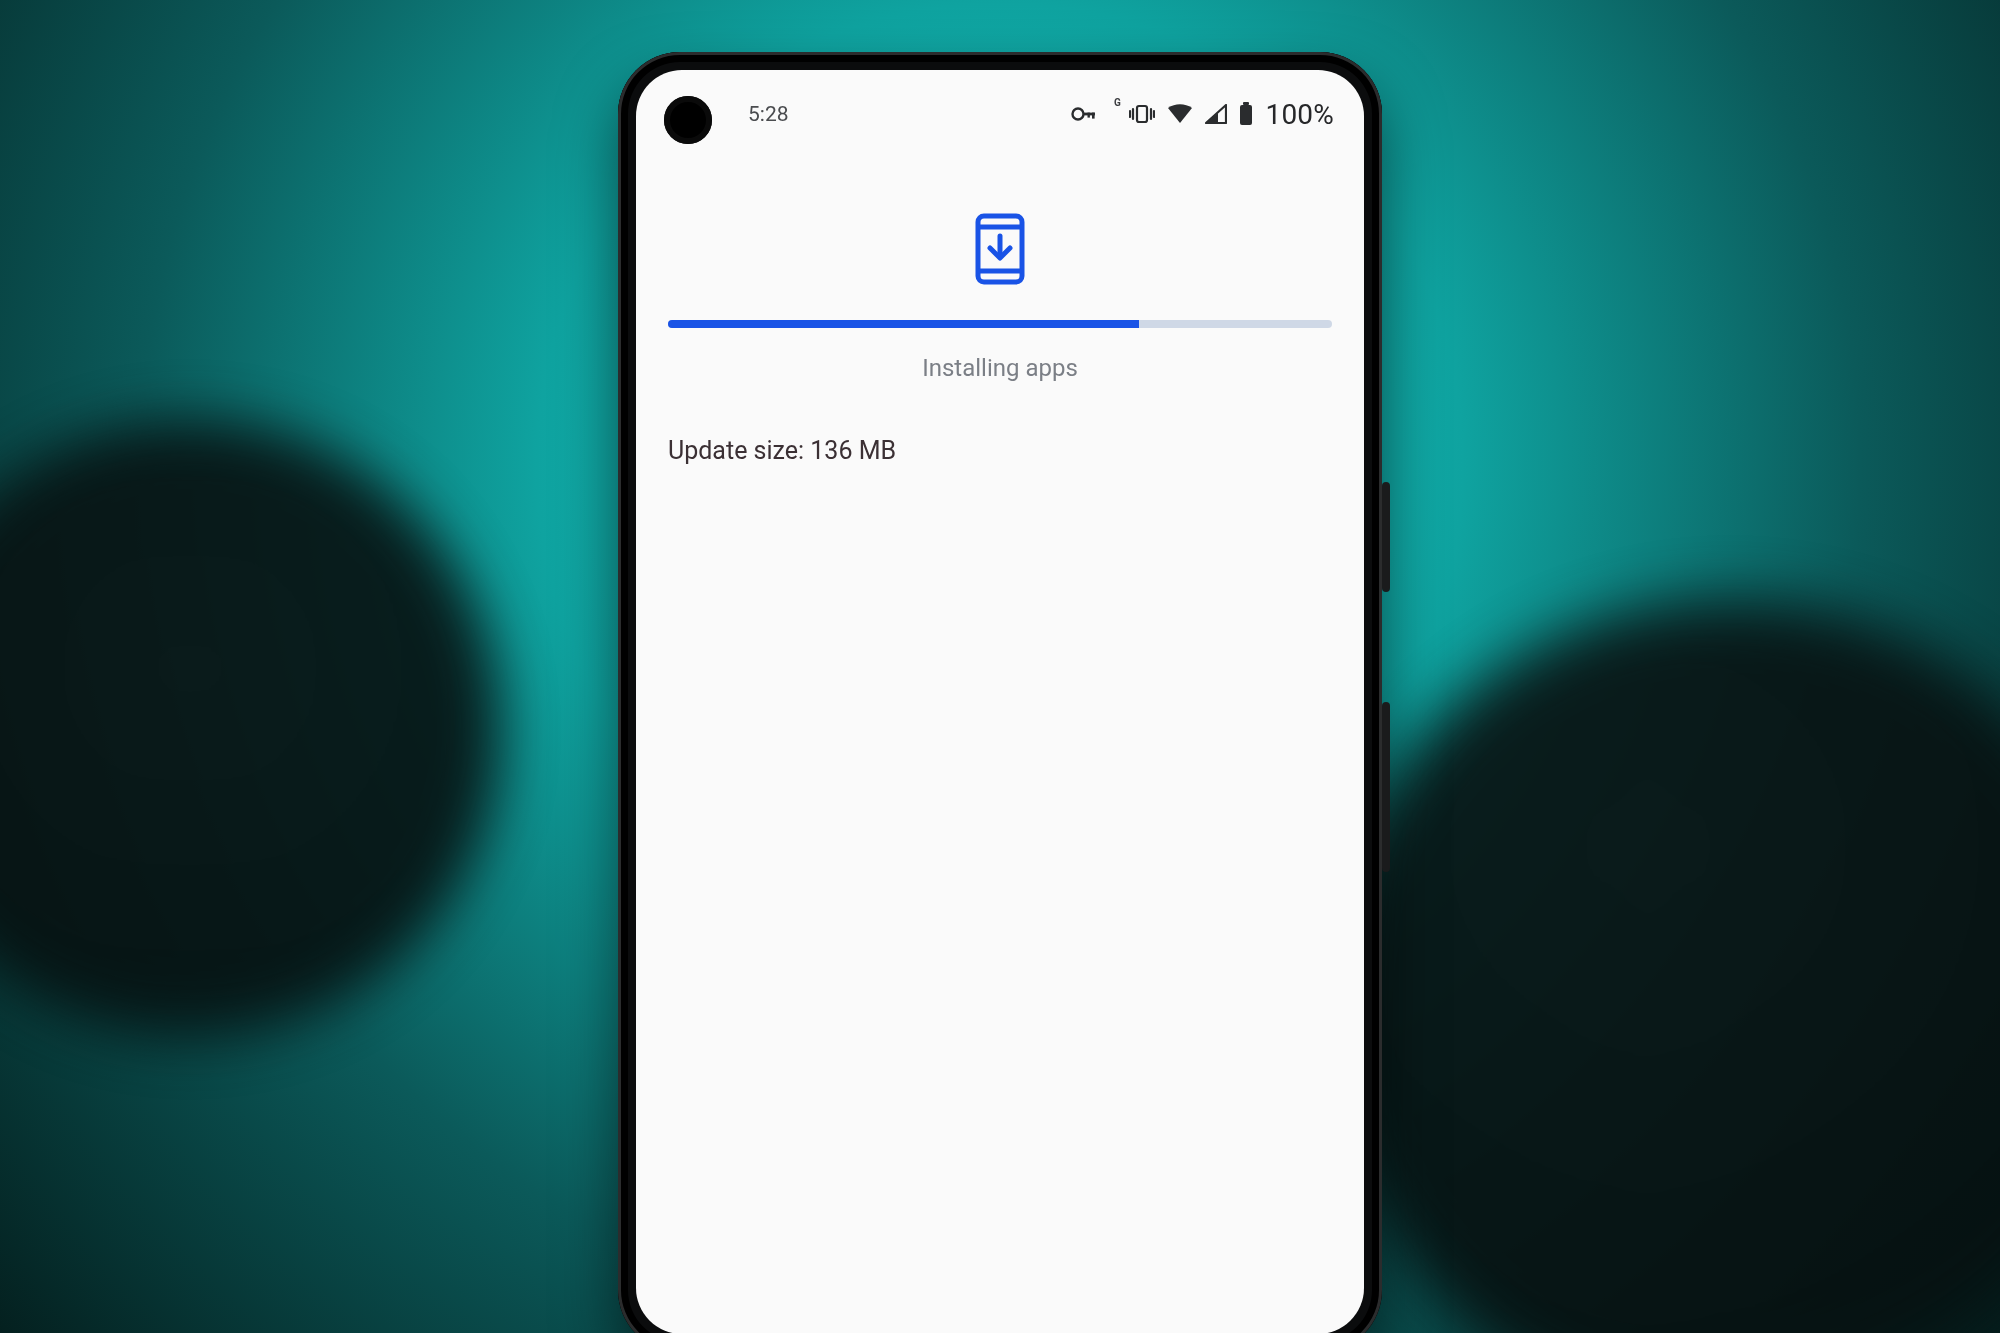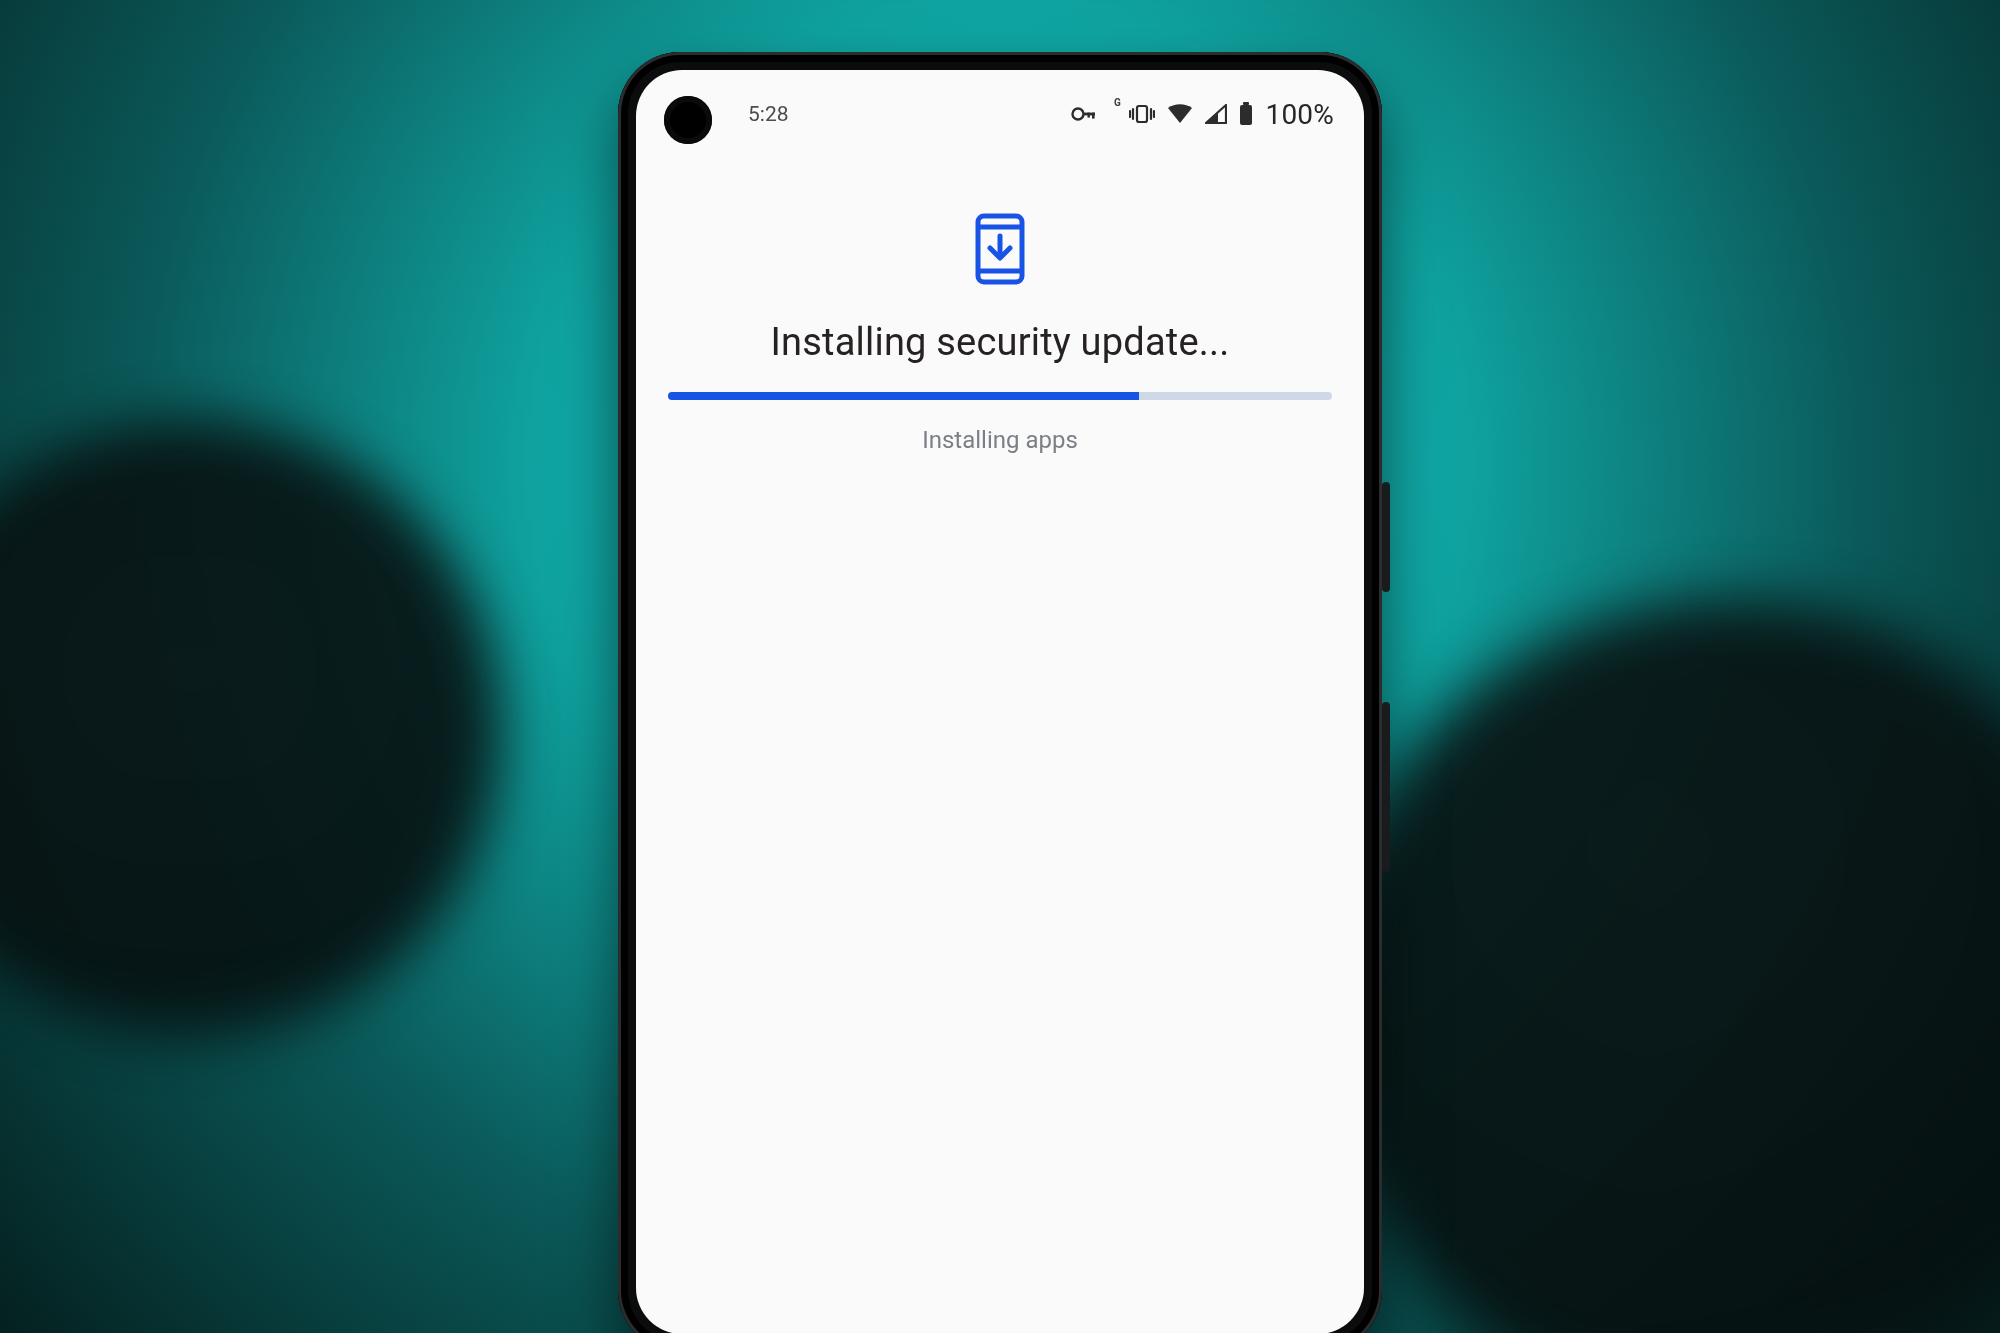--- a/index.html
+++ b/index.html
@@ -223,25 +223,25 @@
             <svg width="52" height="74" viewBox="0 0 52 74">
               <rect x="4" y="4" width="44" height="66" rx="6" fill="none" stroke="#1953e6" stroke-width="5"></rect>
               <line x1="4" y1="15" x2="48" y2="15" stroke="#1953e6" stroke-width="5"></line>
               <line x1="4" y1="59" x2="48" y2="59" stroke="#1953e6" stroke-width="5"></line>
               <path d="M26 24 L26 44" stroke="#1953e6" stroke-width="5" stroke-linecap="round"></path>
               <path d="M16 36 L26 46 L36 36" fill="none" stroke="#1953e6" stroke-width="5" stroke-linecap="round" stroke-linejoin="round"></path>
             </svg>
           </span>
         </div>
 
-        <div class="title">Installing security update...</div>
 
         <div class="progress-wrap" style="background: rgb(207, 216, 230);">
           <div class="progress-fill" style="width: 71%; background: rgb(25, 83, 230);"></div>
         </div>
 
         <div class="subtext">Installing apps</div>
 
 
+        <div class="sizeline">Update size: 136 MB</div>
       </div>
     </div>
   </div>
 </div>
 
 </body></html>

